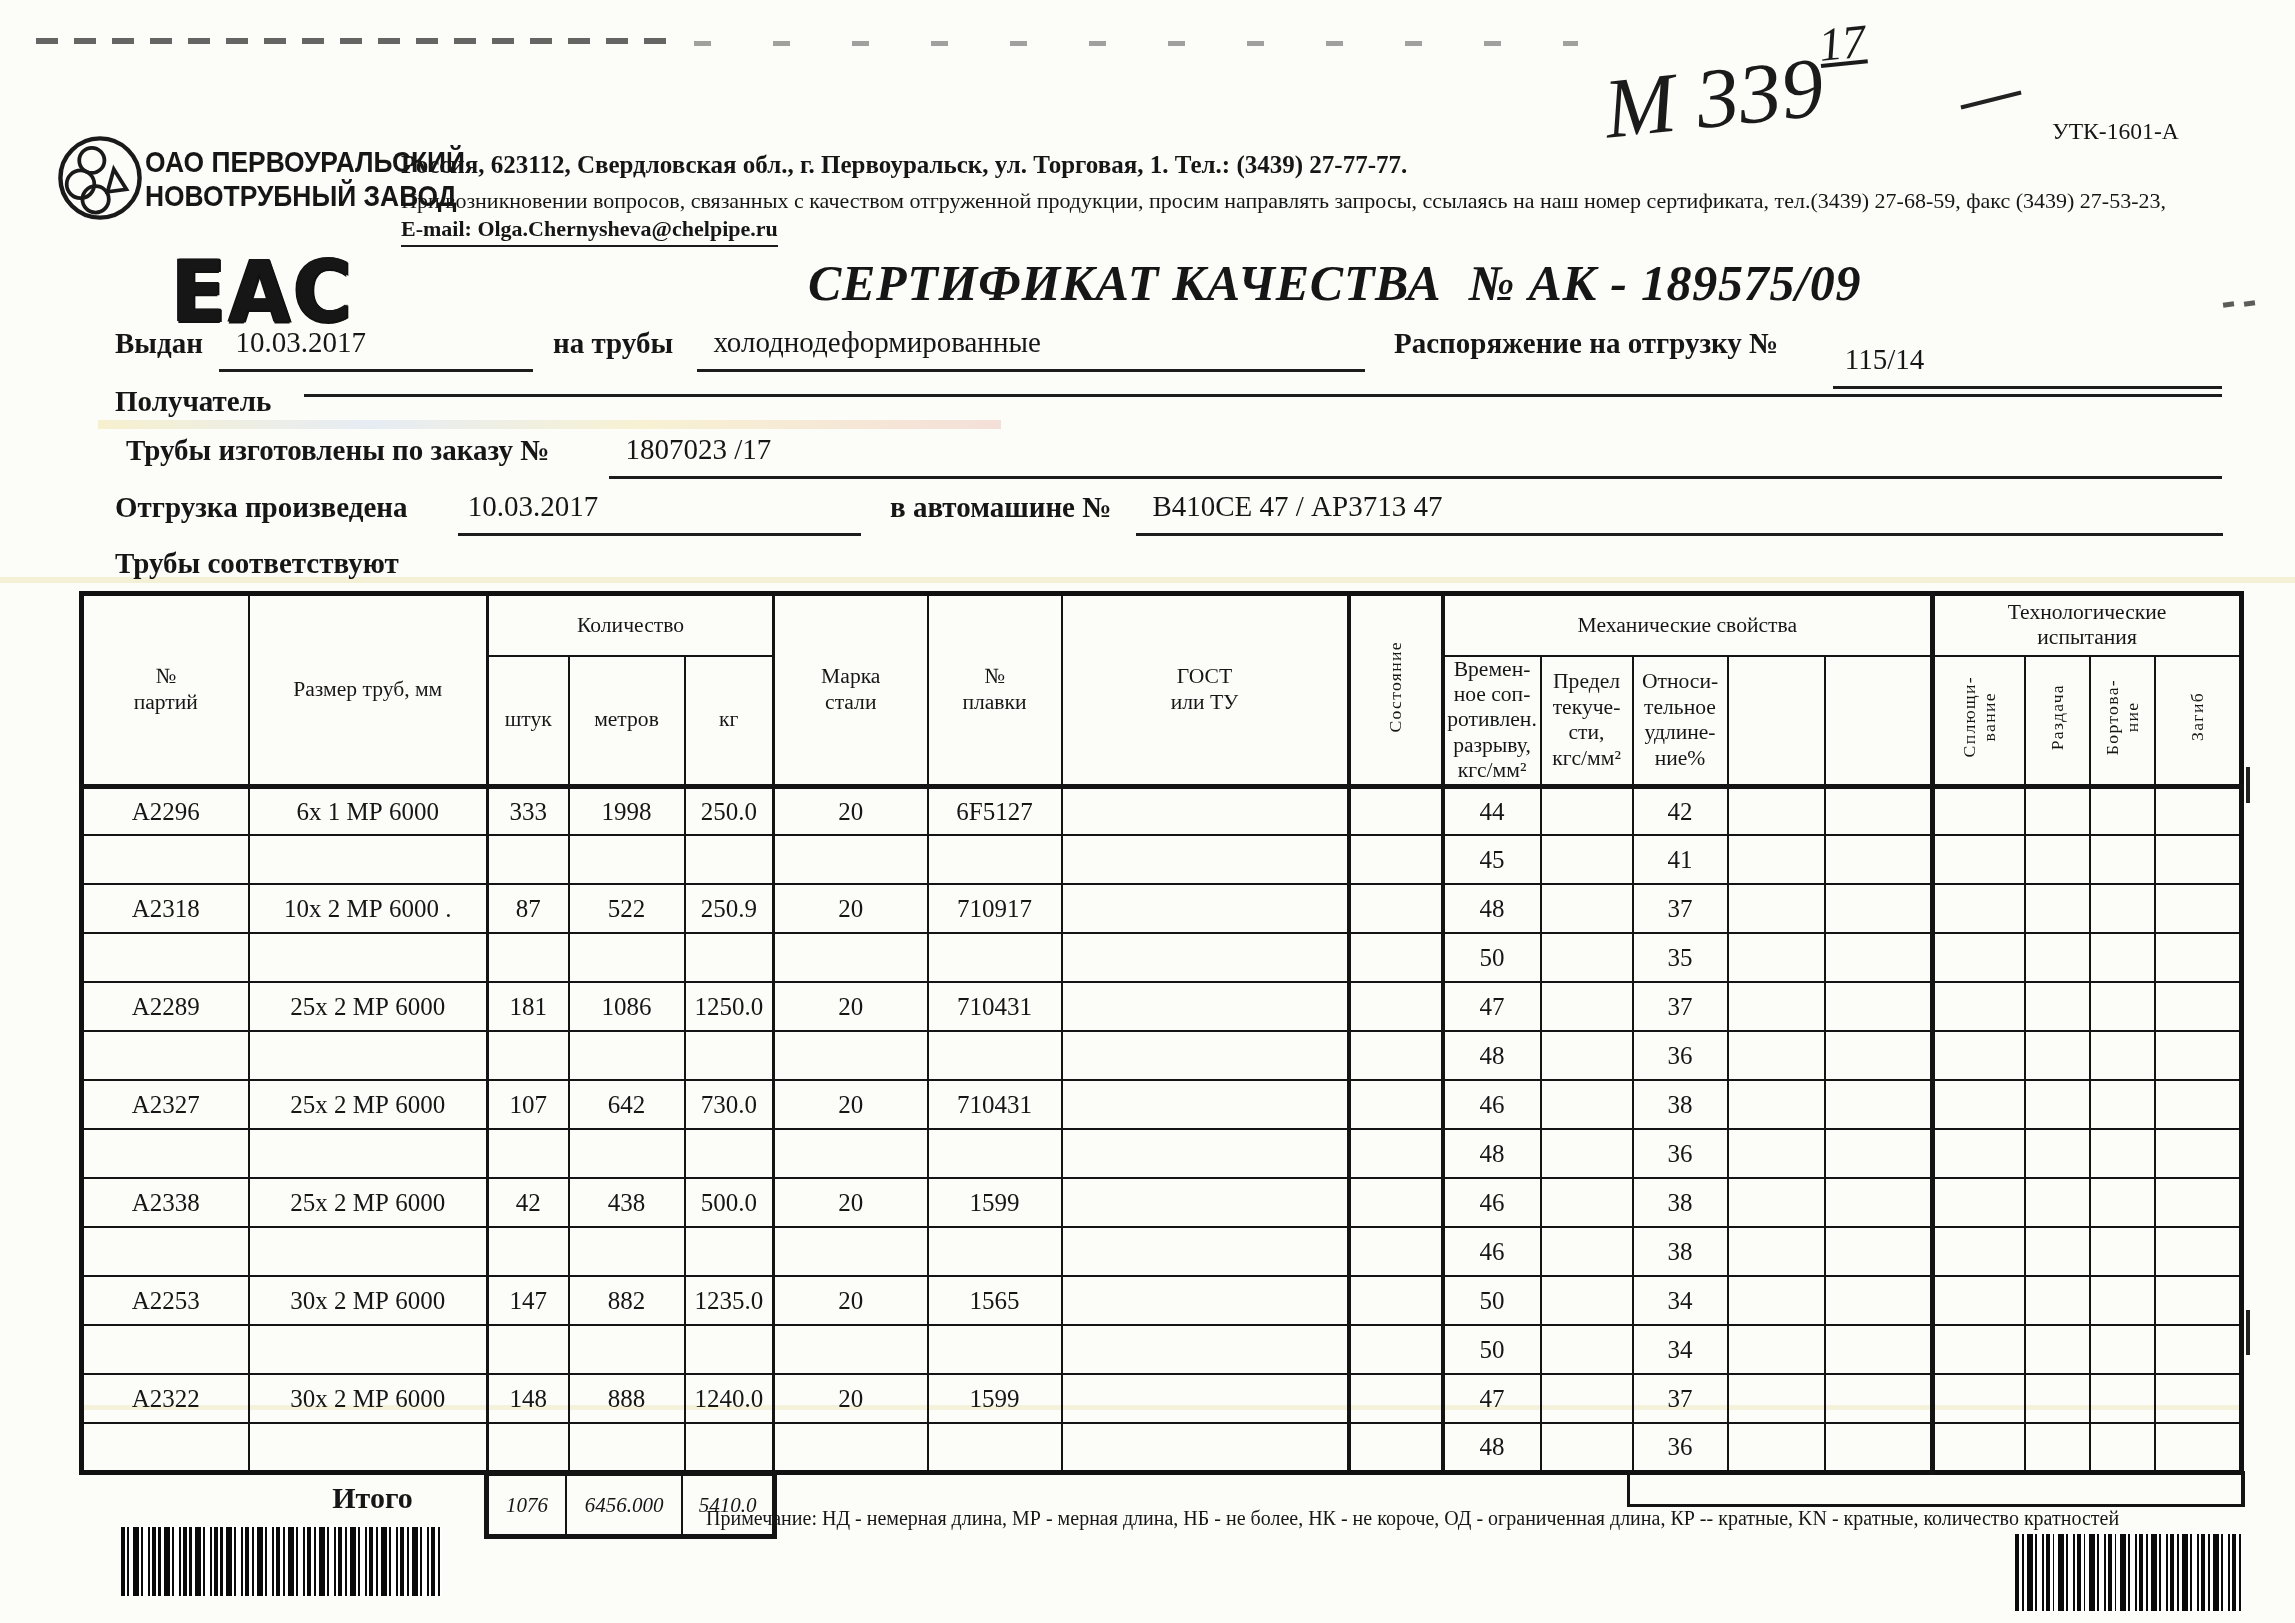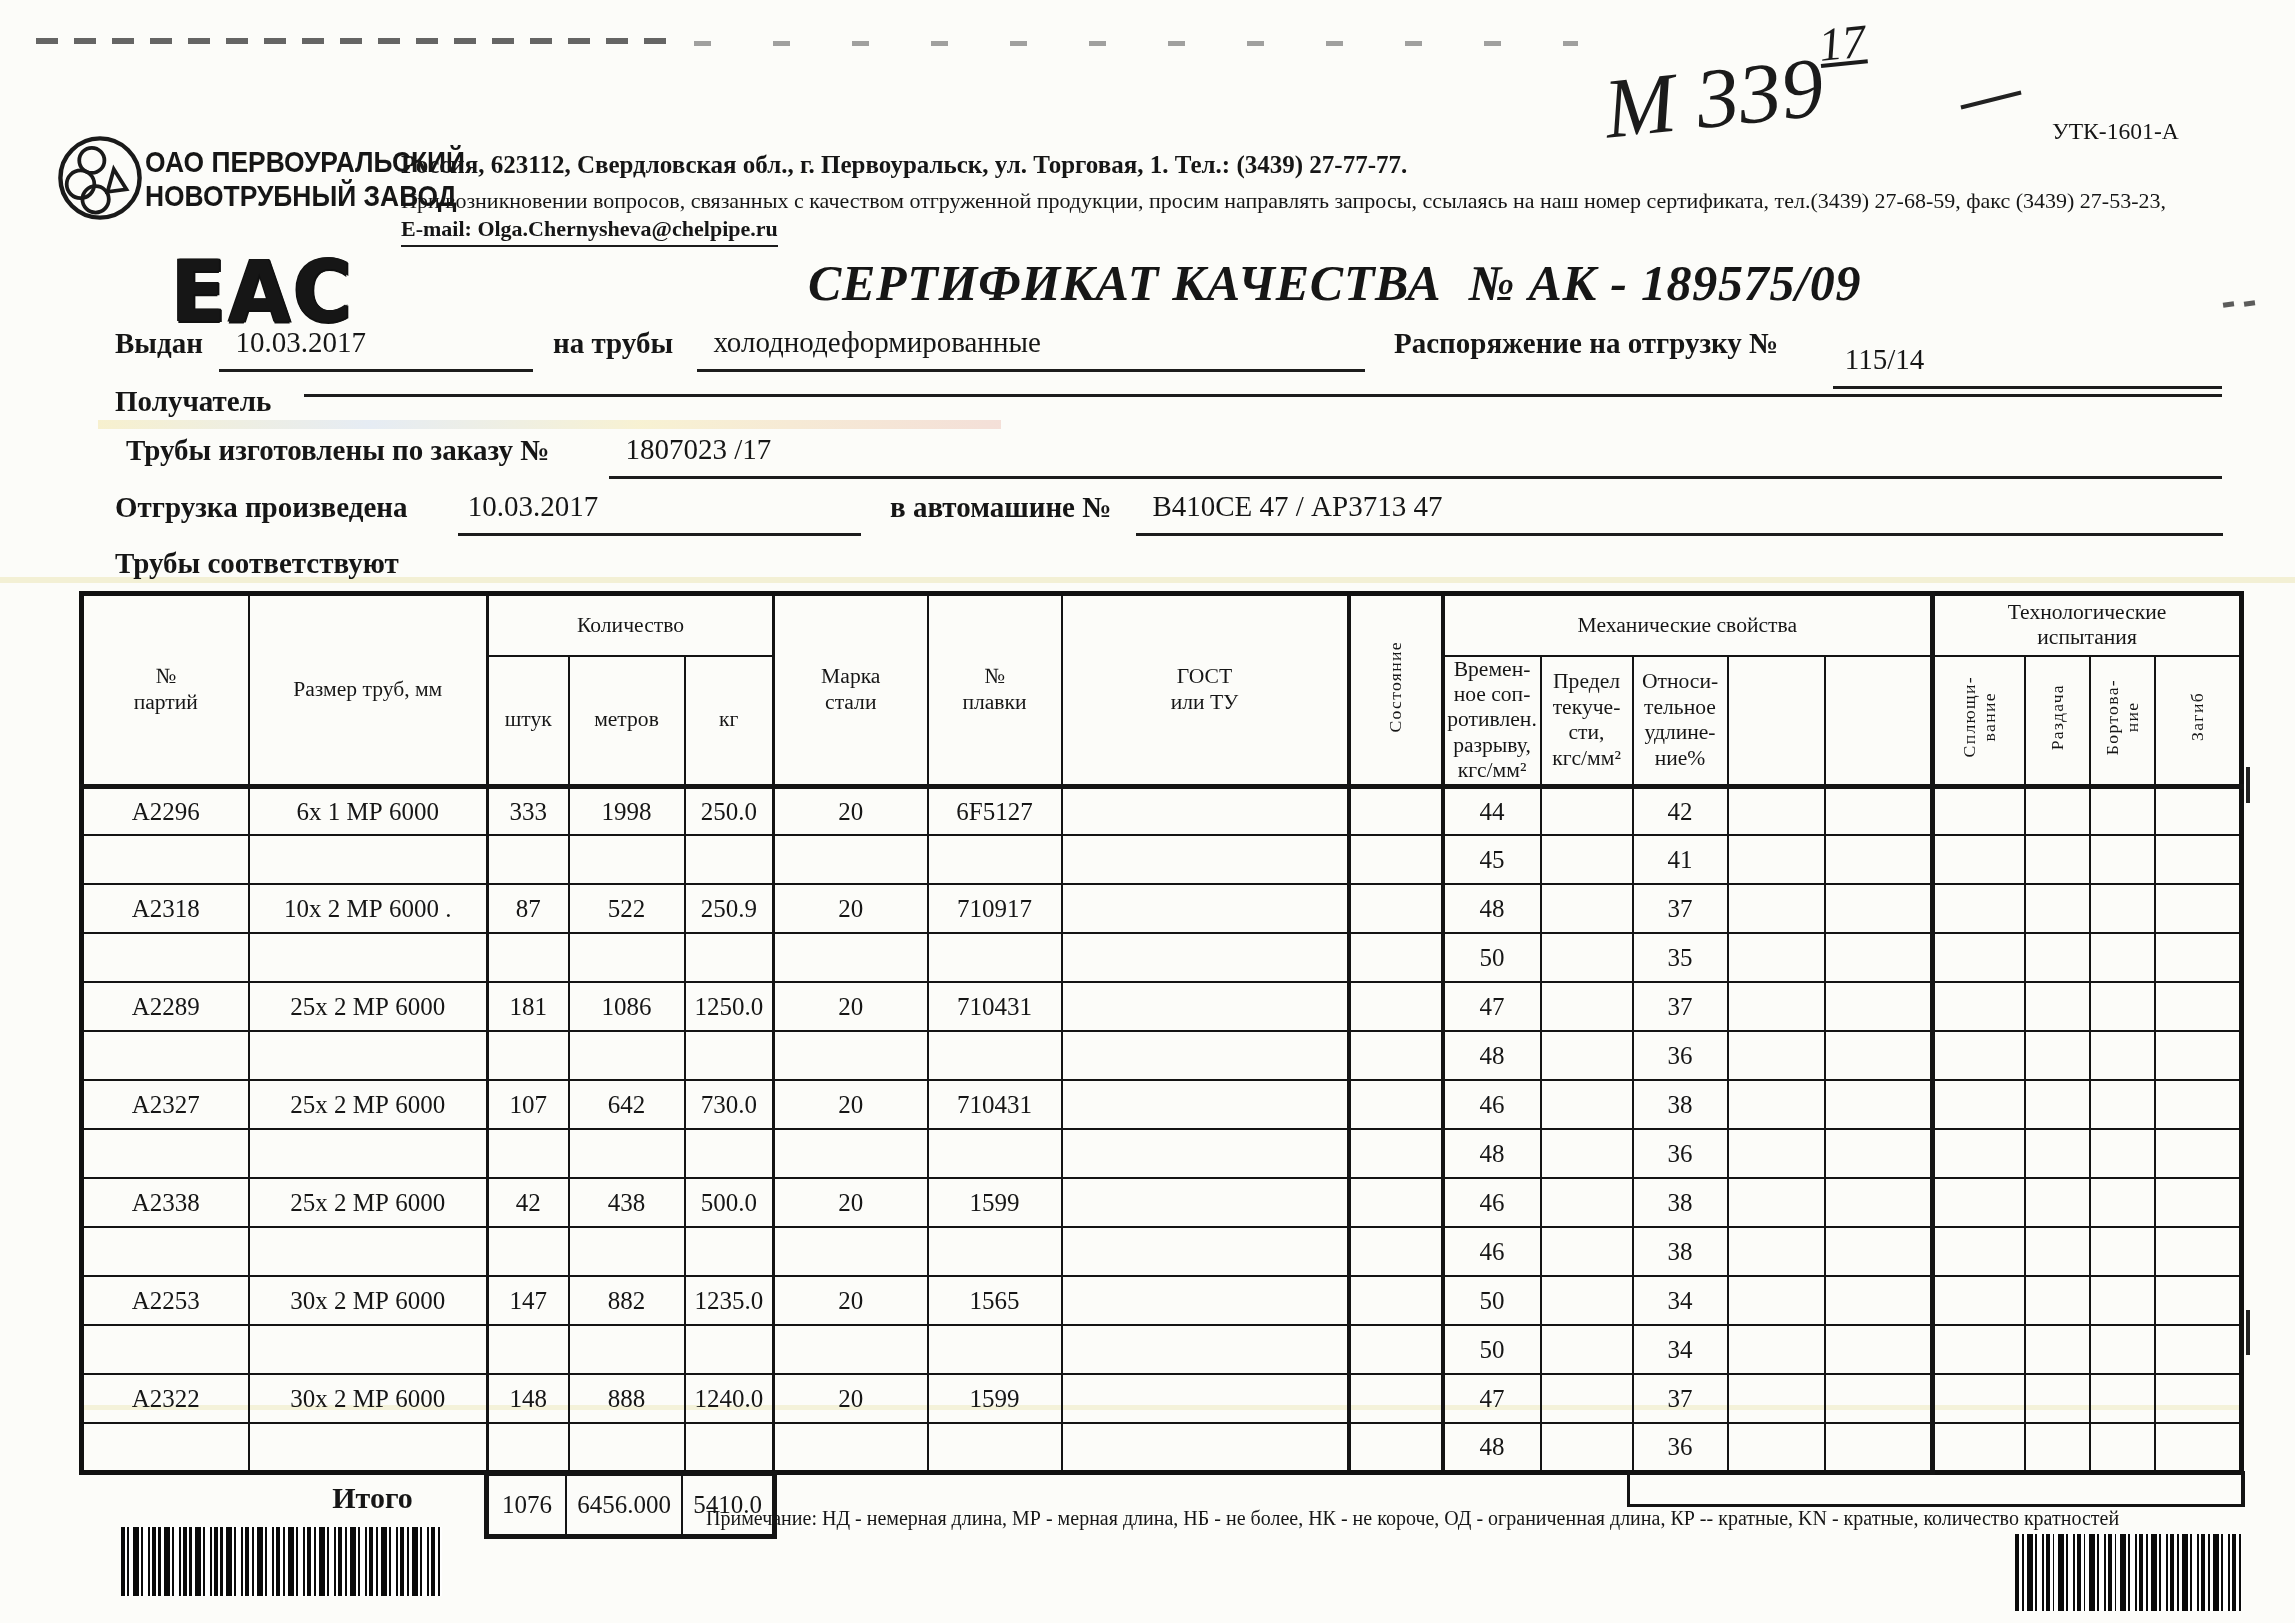--- a/index.html
+++ b/index.html
@@ -67,21 +67,21 @@
   .cert-table thead tr:nth-child(2) th:nth-child(4){border-left-width:4.6px;}
   .cert-table thead tr:nth-child(2) th:nth-child(9){border-left-width:5.2px;}
   .cert-table tbody td:nth-child(3){border-left-width:3.3px;}
   .cert-table tbody td:nth-child(6){border-left-width:3.3px;}
   .cert-table tbody td:nth-child(9){border-left-width:4.6px;}
   .cert-table tbody td:nth-child(10){border-left-width:4.6px;}
   .cert-table tbody td:nth-child(15){border-left-width:5.2px;}
   
   .total-label{left:281px;top:1481px;width:183px;text-align:center;font-weight:700;font-size:30px;}
   .totals-box{left:484px;top:1471px;height:58px;display:flex;border:5.2px solid #141414;box-sizing:content-box;background:#fcfcf9;}
-  .totals-box .tcell{display:flex;align-items:center;justify-content:center;font-size:25px;border-right:2.6px solid #141414;box-sizing:border-box;}
+  .totals-box .tcell{display:flex;align-items:center;justify-content:center;font-size:21px;border-right:2.6px solid #141414;box-sizing:border-box;font-style:italic;}
   .totals-box .tcell:last-child{border-right:none;}
   .tc-pcs{width:78px;} .tc-m{width:116px;} .tc-kg{width:89px;}
   .open-box{left:1627px;top:1471px;width:611px;height:33px;border-left:3.3px solid #141414;
     border-right:4.6px solid #141414;border-bottom:3.9px solid #141414;}
   .foot-note{left:706px;top:1507px;font-size:20px;white-space:nowrap;}
   
   .barcode{background:repeating-linear-gradient(90deg,#0a0a0a 0 3.9px,#fff 3.9px 6.5px,#0a0a0a 6.5px 8.5px,#fff 8.5px 12.4px,#0a0a0a 12.4px 17.7px,#fff 17.7px 20px,#0a0a0a 20px 21.6px,#fff 21.6px 27px,#0a0a0a 27px 29px,#fff 29px 31px);}
   .barcode-left{left:121px;top:1527px;width:321px;height:69px;}
   .barcode-right{left:2015px;top:1534px;width:227px;height:77px;}
 </style>

